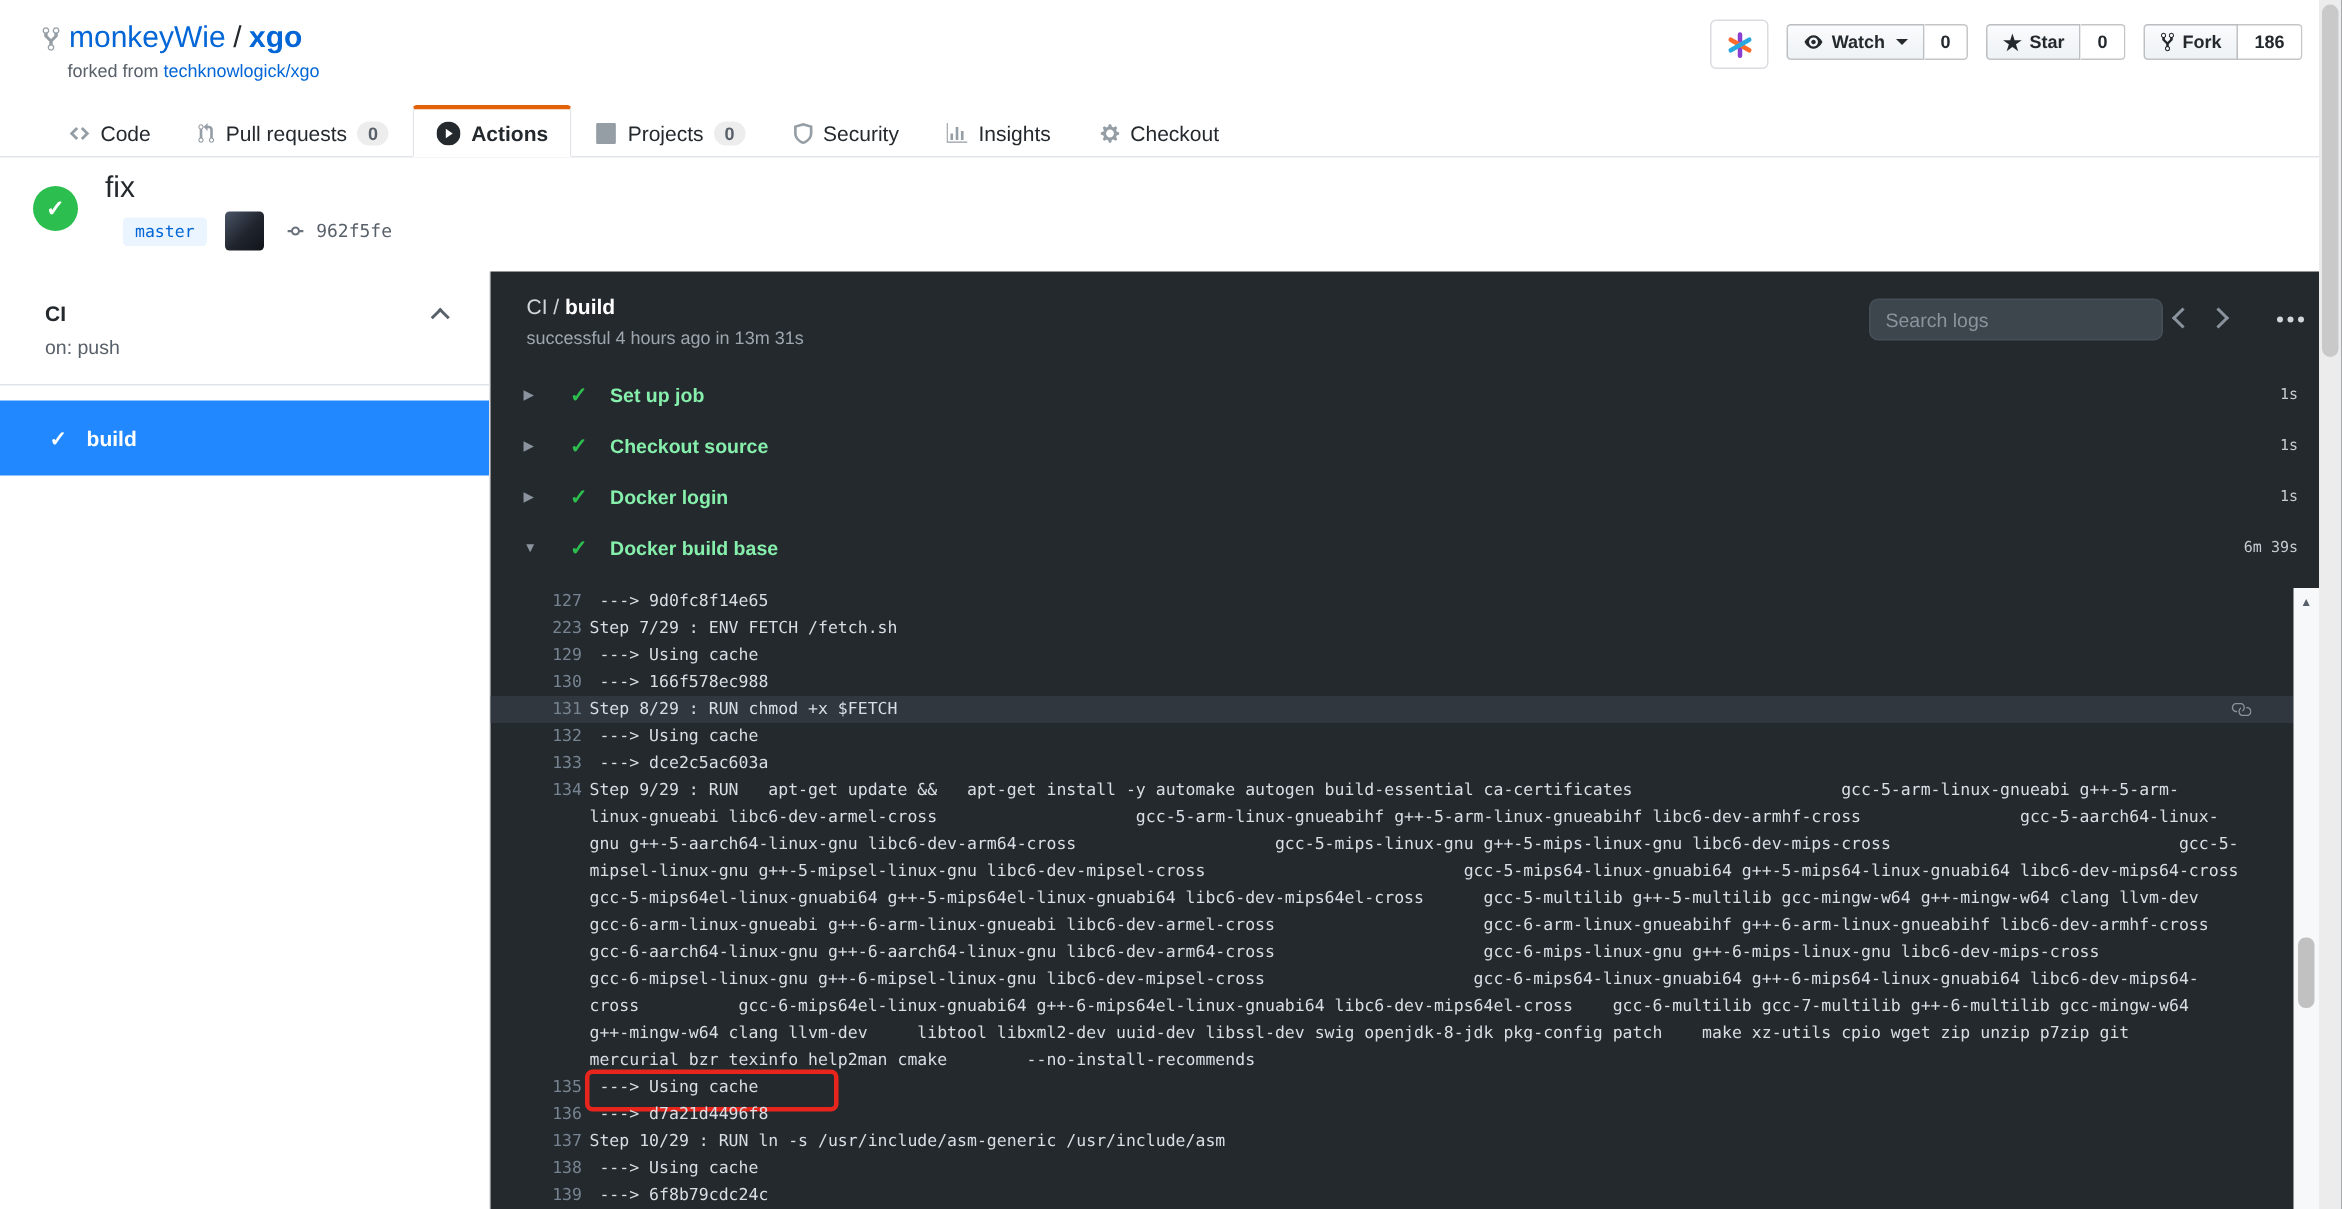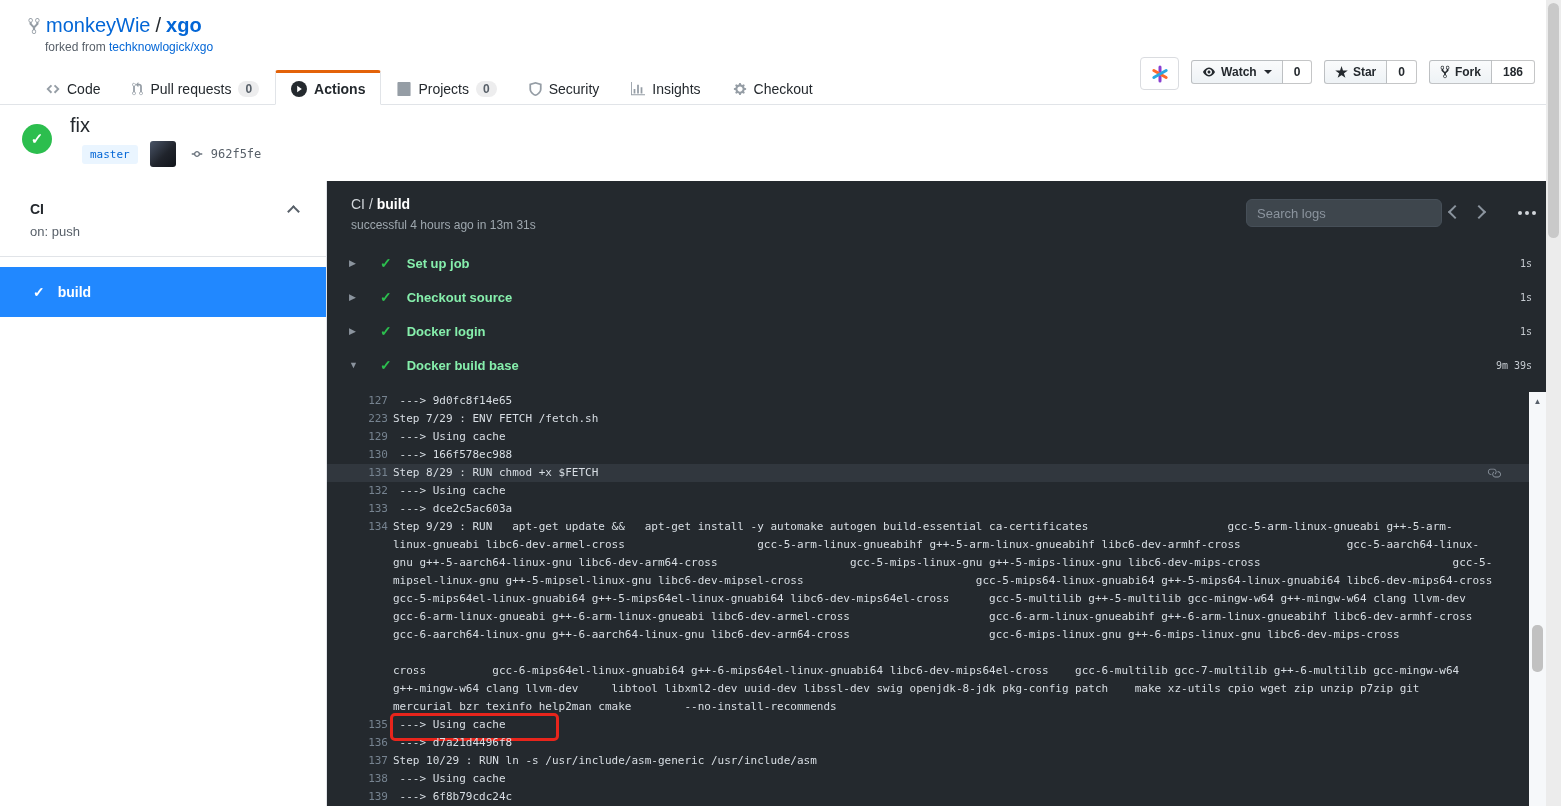--- a/index.html
+++ b/index.html
@@ -8,21 +8,21 @@
   svg{display:block;}
   
   .repo-head{position:absolute;left:28px;top:14px;}
   .repo-title{display:flex;align-items:center;font-size:20px;color:#0366d6;}
   .repo-title .fork-glyph{margin-right:6px;}
   .repo-title a{color:#0366d6;text-decoration:none;cursor:pointer;}
   .repo-title .sep{margin:0 5px;color:#24292e;}
   .repo-title .repo-name{font-weight:600;}
   .fork-note{margin:3px 0 0 17px;font-size:12px;color:#586069;}
   .fork-note a{color:#0366d6;text-decoration:none;}
-  .social{position:absolute;top:13px;right:26px;display:flex;gap:12px;align-items:flex-start;margin-top:44px;}
+  .social{position:absolute;top:13px;right:26px;display:flex;gap:12px;align-items:flex-start;}
   .ext-btn{width:37px;height:31px;border:1px solid #dadce0;border-radius:4px;background:#fff;
            display:flex;align-items:center;justify-content:center;cursor:pointer;}
   .btn-group{display:flex;font-size:12px;font-weight:600;color:#24292e;margin-top:3px;}
   .btn-main{display:flex;align-items:center;gap:5px;padding:4px 10px;
             background:linear-gradient(-180deg,#fafbfc,#eff3f6 90%);
             border:1px solid rgba(27,31,35,.25);border-radius:3px 0 0 3px;cursor:pointer;}
   .btn-count{padding:4px 11px;background:#fff;border:1px solid rgba(27,31,35,.25);
              border-left:none;border-radius:0 3px 3px 0;cursor:pointer;}
   .caret-down{width:0;height:0;border-left:4px solid transparent;border-right:4px solid transparent;
               border-top:4px solid #24292e;margin-left:2px;}
@@ -291,21 +291,21 @@
 
         <span class="step-check">✓</span>
         <span class="step-label">Docker login</span>
         <span class="step-dur">1s</span>
       </div>
       <div class="step expanded">
 
         <span class="tri tri-d">▼</span>
         <span class="step-check">✓</span>
         <span class="step-label">Docker build base</span>
-        <span class="step-dur">9m 39s</span>
+        <span class="step-dur">6m 39s</span>
       </div>
     </div>
 
   <div class="loglines">
 
   <div class="logline">
         <span class="lnum">127</span>
         <span class="ltext"> ---&gt; 9d0fc8f14e65</span>
         
         
@@ -385,20 +385,21 @@
         
       </div>
       <div class="logline">
         <span class="lnum"></span>
         <span class="ltext">gcc-6-aarch64-linux-gnu g++-6-aarch64-linux-gnu libc6-dev-arm64-cross                     gcc-6-mips-linux-gnu g++-6-mips-linux-gnu libc6-dev-mips-cross</span>
         
         
       </div>
       <div class="logline">
         <span class="lnum"></span>
+        <span class="ltext">gcc-6-mipsel-linux-gnu g++-6-mipsel-linux-gnu libc6-dev-mipsel-cross                     gcc-6-mips64-linux-gnuabi64 g++-6-mips64-linux-gnuabi64 libc6-dev-mips64-</span>
         
         
       </div>
       <div class="logline">
         <span class="lnum"></span>
         <span class="ltext">cross          gcc-6-mips64el-linux-gnuabi64 g++-6-mips64el-linux-gnuabi64 libc6-dev-mips64el-cross    gcc-6-multilib gcc-7-multilib g++-6-multilib gcc-mingw-w64</span>
         
         
       </div>
       <div class="logline">

